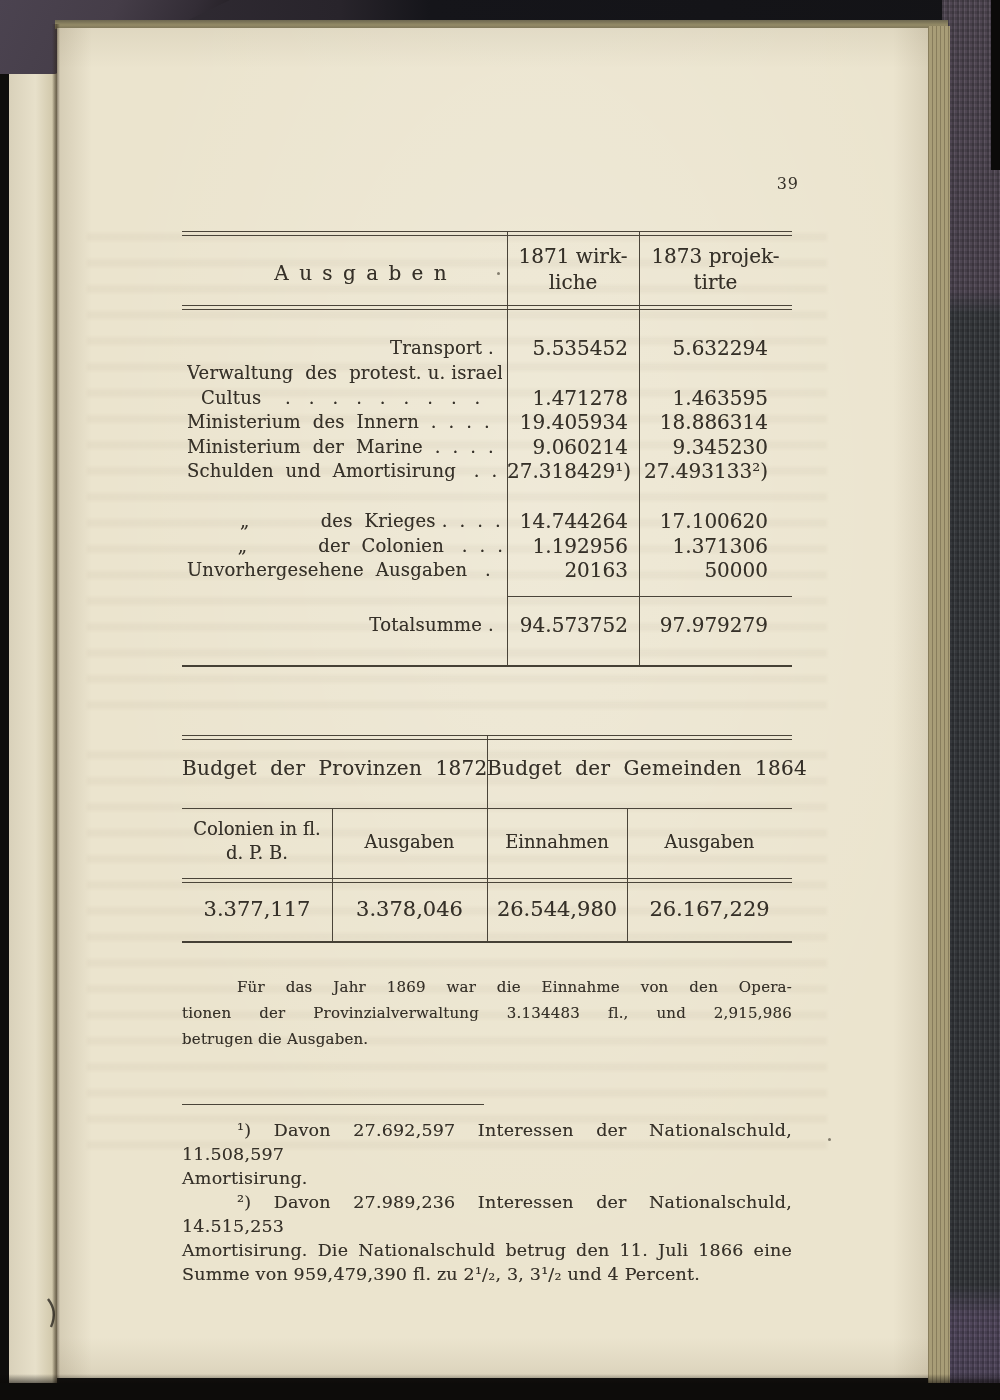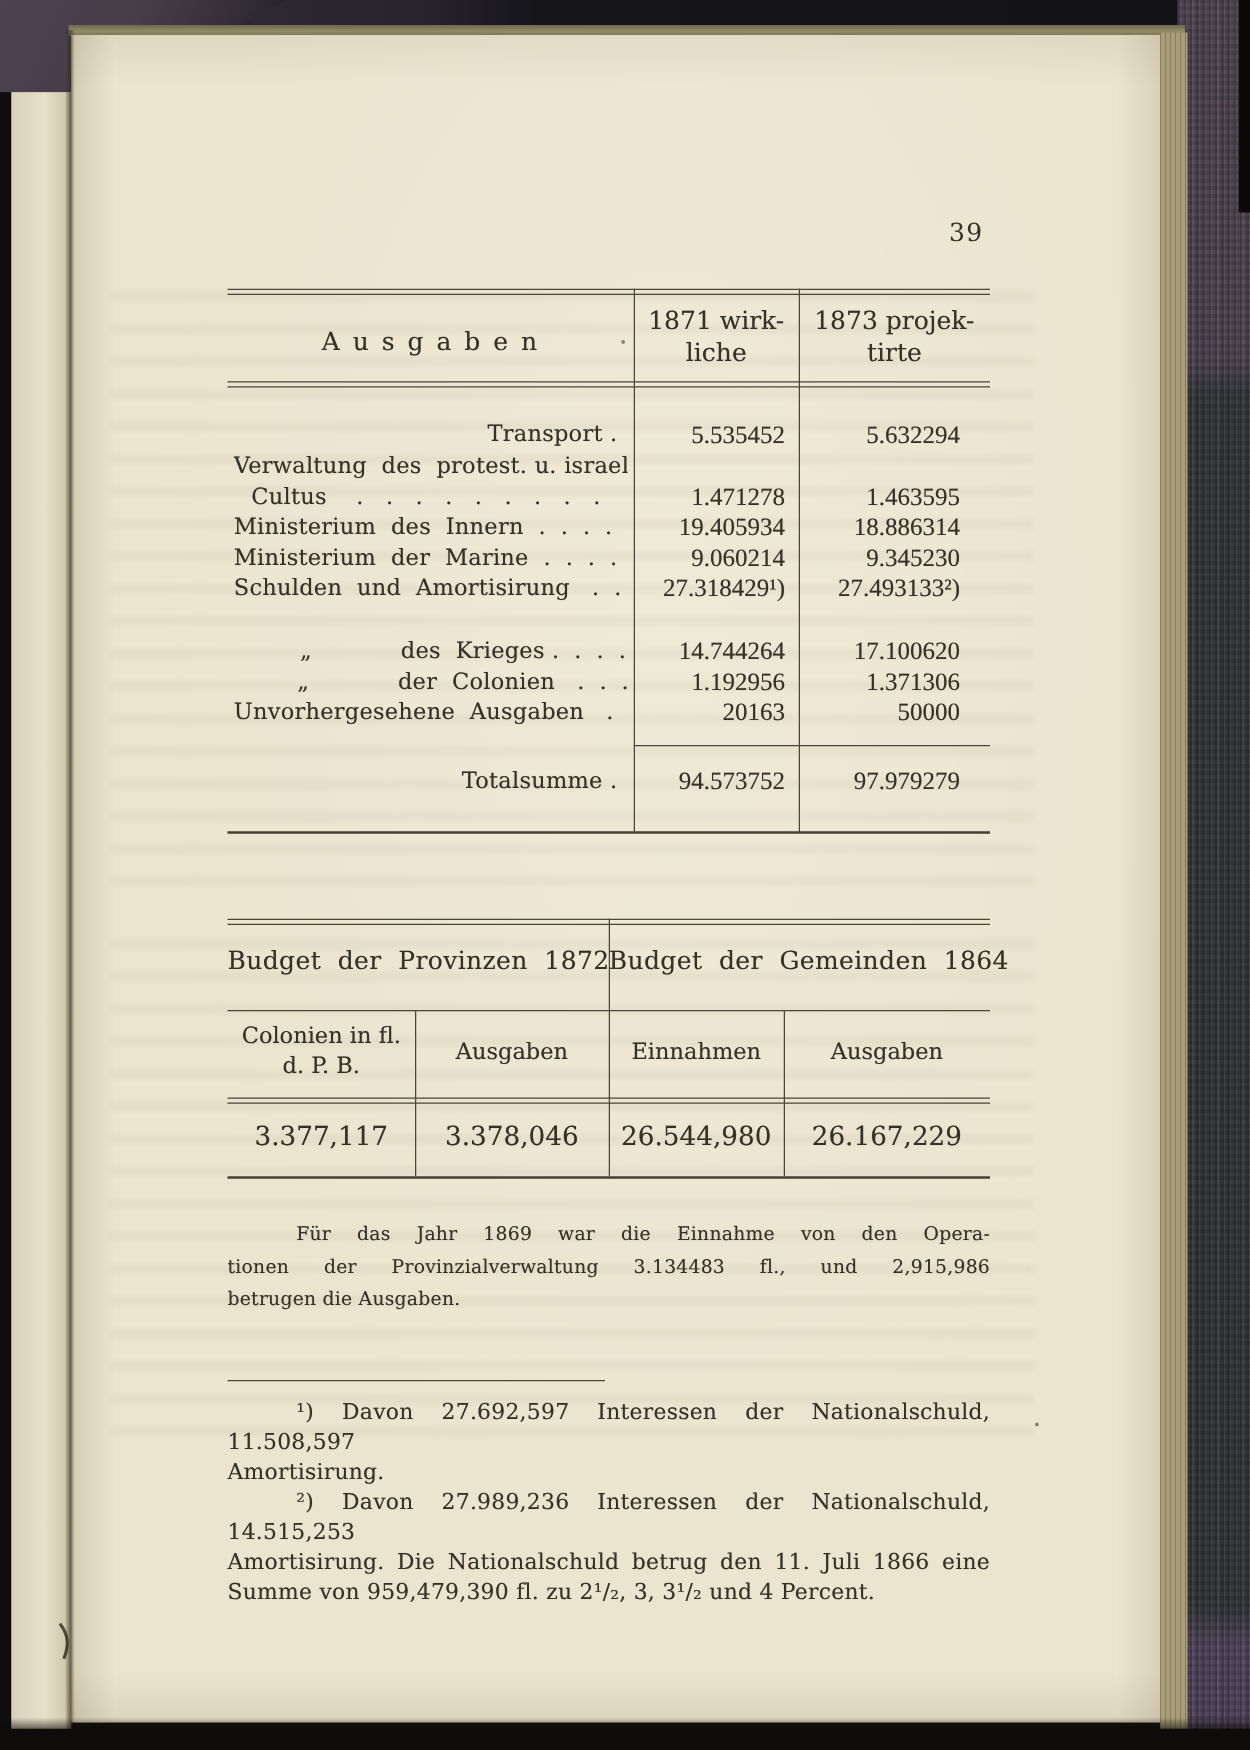--- a/index.html
+++ b/index.html
@@ -38,39 +38,39 @@
           color:#353028; background:
             radial-gradient(ellipse at 55% 35%, rgba(255,255,255,.20), transparent 65%),
             linear-gradient(90deg, rgba(120,104,74,.20) 0, transparent 4%, transparent 96%, rgba(120,104,74,.16) 100%),
             linear-gradient(180deg, rgba(120,104,74,.10) 0, transparent 3%, transparent 97%, rgba(120,104,74,.14) 100%),
             #ebe4ce; }
   .ghost { position:absolute; left:30px; width:740px; pointer-events:none; filter:blur(1.6px); opacity:.55;
            background:repeating-linear-gradient(0deg, transparent 0 9px, rgba(125,110,82,.10) 9px 17px, transparent 17px 26px); }
   .g1 { top:190px; height:500px; } .g2 { top:710px; height:420px; }
   .speck { position:absolute; width:3px; height:3px; border-radius:50%; background:#4a4338; opacity:.65; }
 
-  .pagenum { position:absolute; left:690px; top:146px; width:52px; text-align:center;
-             font-size:20px; letter-spacing:1px; }
+  .pagenum { position:absolute; left:690px; top:146px; width:52px; text-align:right;
+             font-size:16px; letter-spacing:1px; }
   .rule { position:absolute; height:1px; background:#4a4439; }
   .rule.thick { height:2px; background:#45403577; background:#454035; }
   .vrule { position:absolute; width:1px; background:#4a4439; }
 
   
   .t1 { position:absolute; left:125px; top:203px; width:610px; height:437px; }
   .t1 .h { position:absolute; text-align:center; font-size:20px; }
-  .t1h1 { left:0; width:325px; top:30px; letter-spacing:2px; white-space:pre; }
+  .t1h1 { left:17px; width:325px; top:30px; letter-spacing:2px; white-space:pre; }
   .t1h2a { left:325px; width:132px; top:13px; } .t1h2b { left:325px; width:132px; top:39px; }
   .t1h3a { left:457px; width:153px; top:13px; } .t1h3b { left:457px; width:153px; top:39px; }
   .t1row { position:absolute; left:0; width:610px; height:24px; line-height:24px; }
   .t1l { position:absolute; left:5px; width:315px; font-size:18px; white-space:pre;
          letter-spacing:.2px; overflow:hidden; }
   .t1l.r { left:0; width:312px; text-align:right; }
   .t1l.ind1 { padding-left:14px; }
   .t1l.ind2 { padding-left:26px;text-align:center; }
-  .t1v { position:absolute; font-size:20px; text-align:right; white-space:pre;font-family:Liberation Serif, serif; }
+  .t1v { position:absolute; font-size:20px; text-align:right; white-space:pre; }
   .t1v1 { left:325px; width:121px; }
   .t1v2 { left:457px; width:129px; }
 
   
   .t2 { position:absolute; left:125px; top:707px; width:610px; height:196px; }
   .t2 .h { position:absolute; text-align:center; }
   .t2g { top:21px; font-size:20px; letter-spacing:.3px; white-space:pre; }
   .t2gl { left:0; width:305px; } .t2gr { left:305px; width:305px; }
   .t2c { font-size:18px; }
   .t2c1a { left:0; width:150px; top:83px; } .t2c1b { left:0; width:150px; top:107px; }

